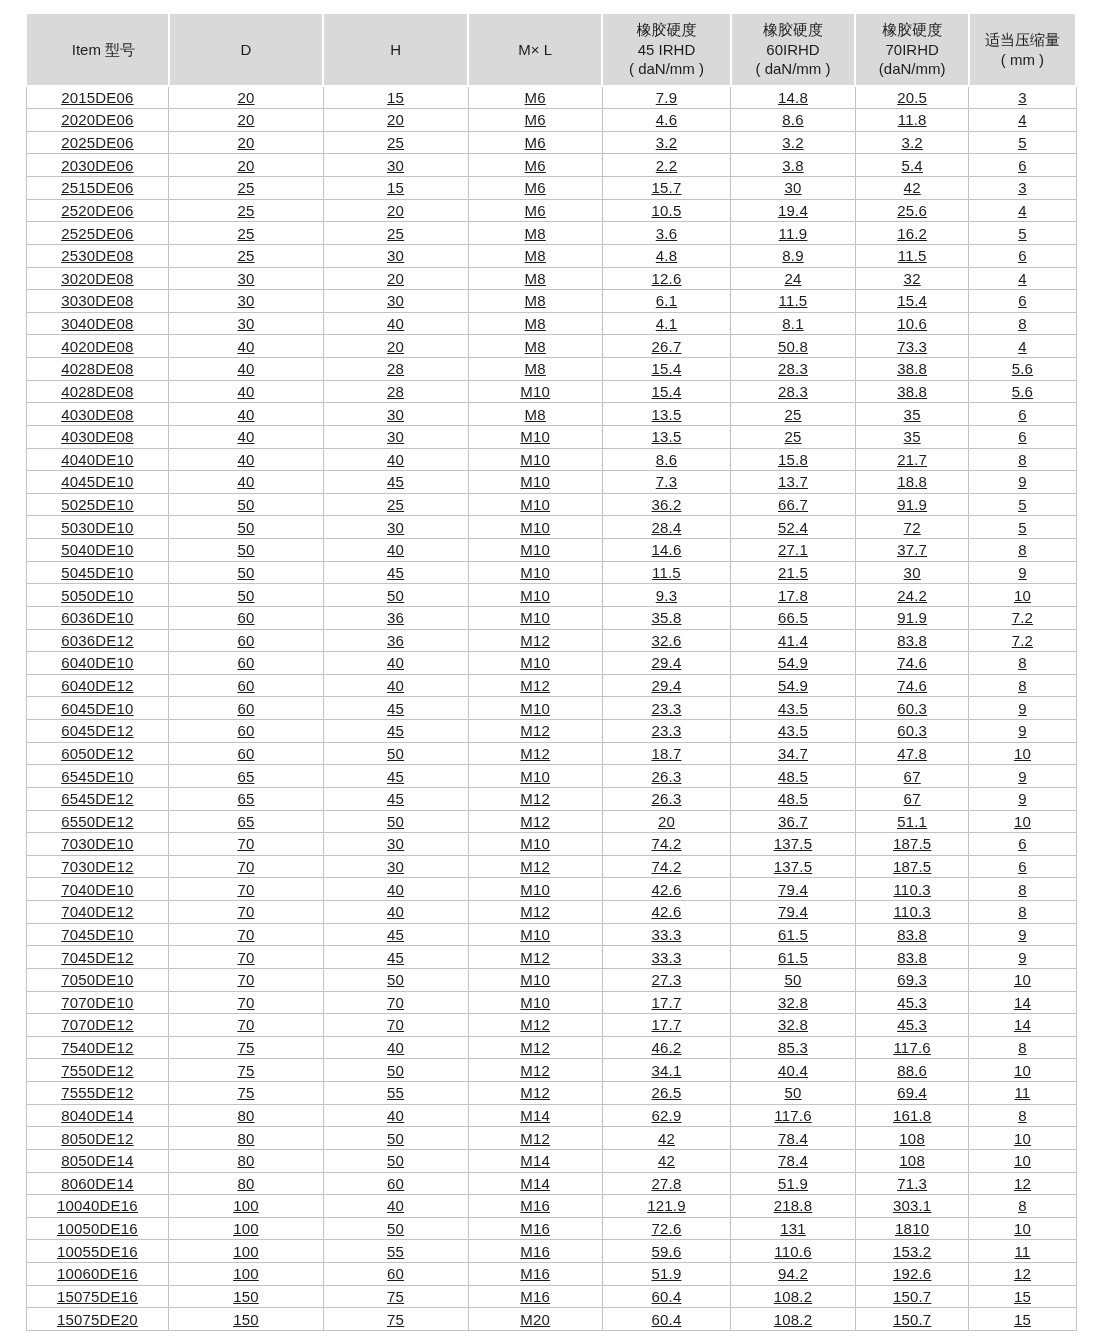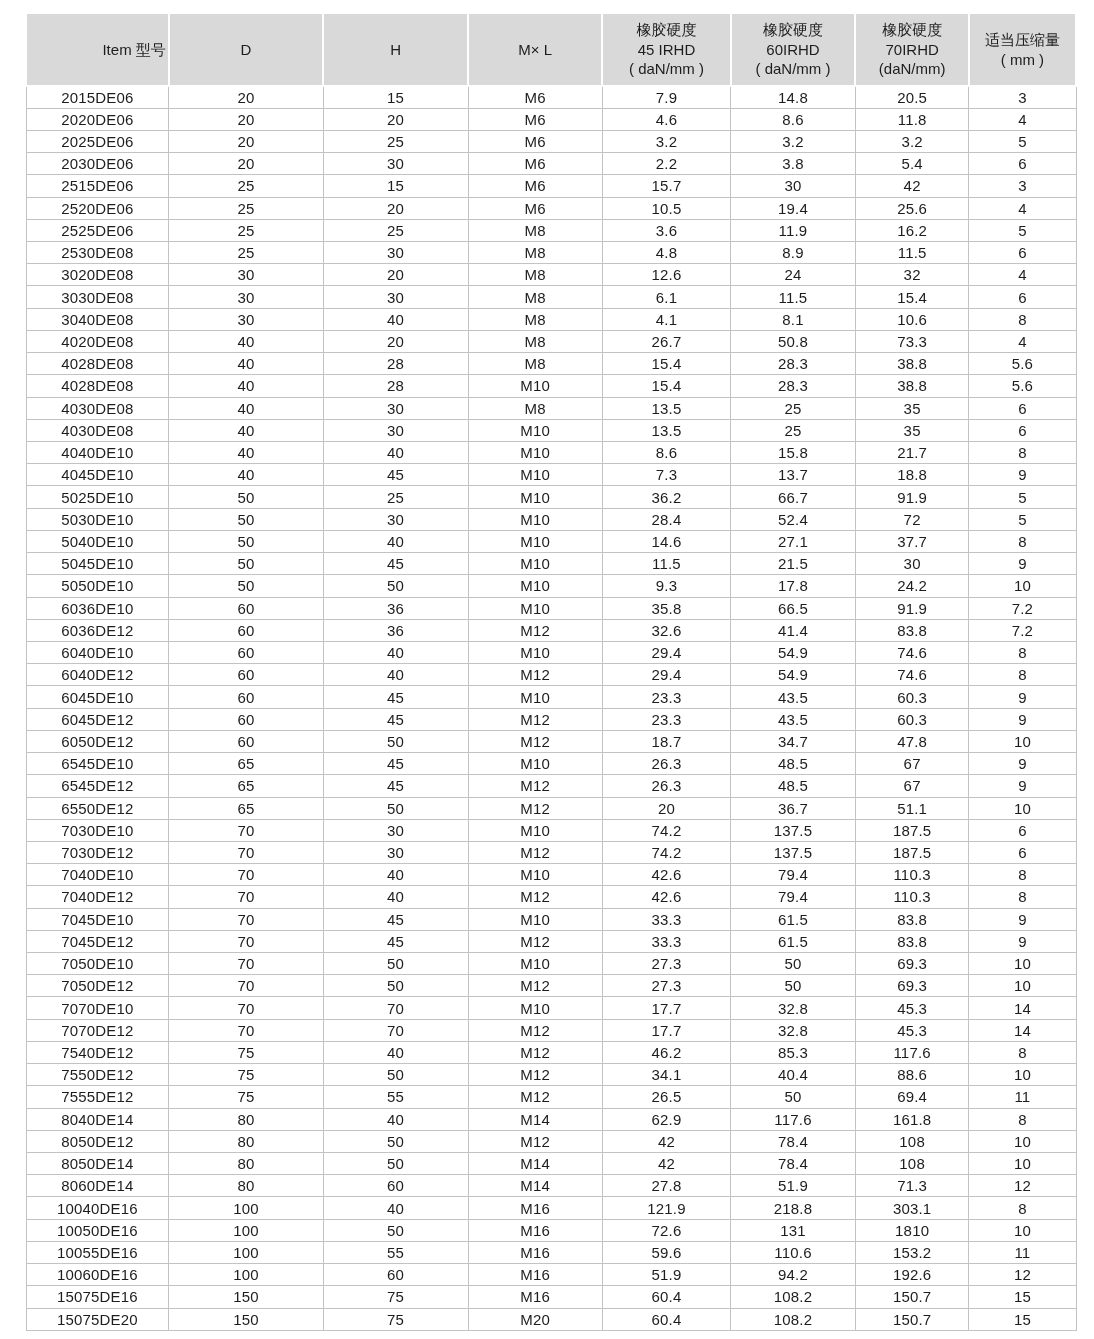--- a/index.html
+++ b/index.html
@@ -41,24 +41,24 @@
     border: 2px solid #ffffff;
     font-weight: normal;
     font-size: 15px;
     line-height: 1.3;
     white-space: pre-line;
     text-align: center;
     vertical-align: middle;
     padding: 0 2px;
   }
   thead th:first-child {
-    text-align: right;
+    text-align: center;
     padding-left: 14px;
   }
-  tbody tr { height: 21.8px; }
+  tbody tr { height: 21.8px; text-decoration: underline; }
   tbody td {
     border: 1px solid #c3c3c3;
     font-size: 15px;
     text-align: center;
     vertical-align: middle;
     padding: 0;
     line-height: 1;
     letter-spacing: 0.2px;
   }
 </style>
@@ -491,30 +491,20 @@
           <td>7050DE10</td>
           <td>70</td>
           <td>50</td>
           <td>M10</td>
           <td>27.3</td>
           <td>50</td>
           <td>69.3</td>
           <td>10</td>
         </tr>
         <tr>
-          <td>7050DE12</td>
-          <td>70</td>
-          <td>50</td>
-          <td>M12</td>
-          <td>27.3</td>
-          <td>50</td>
-          <td>69.3</td>
-          <td>10</td>
-        </tr>
-        <tr>
           <td>7070DE10</td>
           <td>70</td>
           <td>70</td>
           <td>M10</td>
           <td>17.7</td>
           <td>32.8</td>
           <td>45.3</td>
           <td>14</td>
         </tr>
         <tr>

